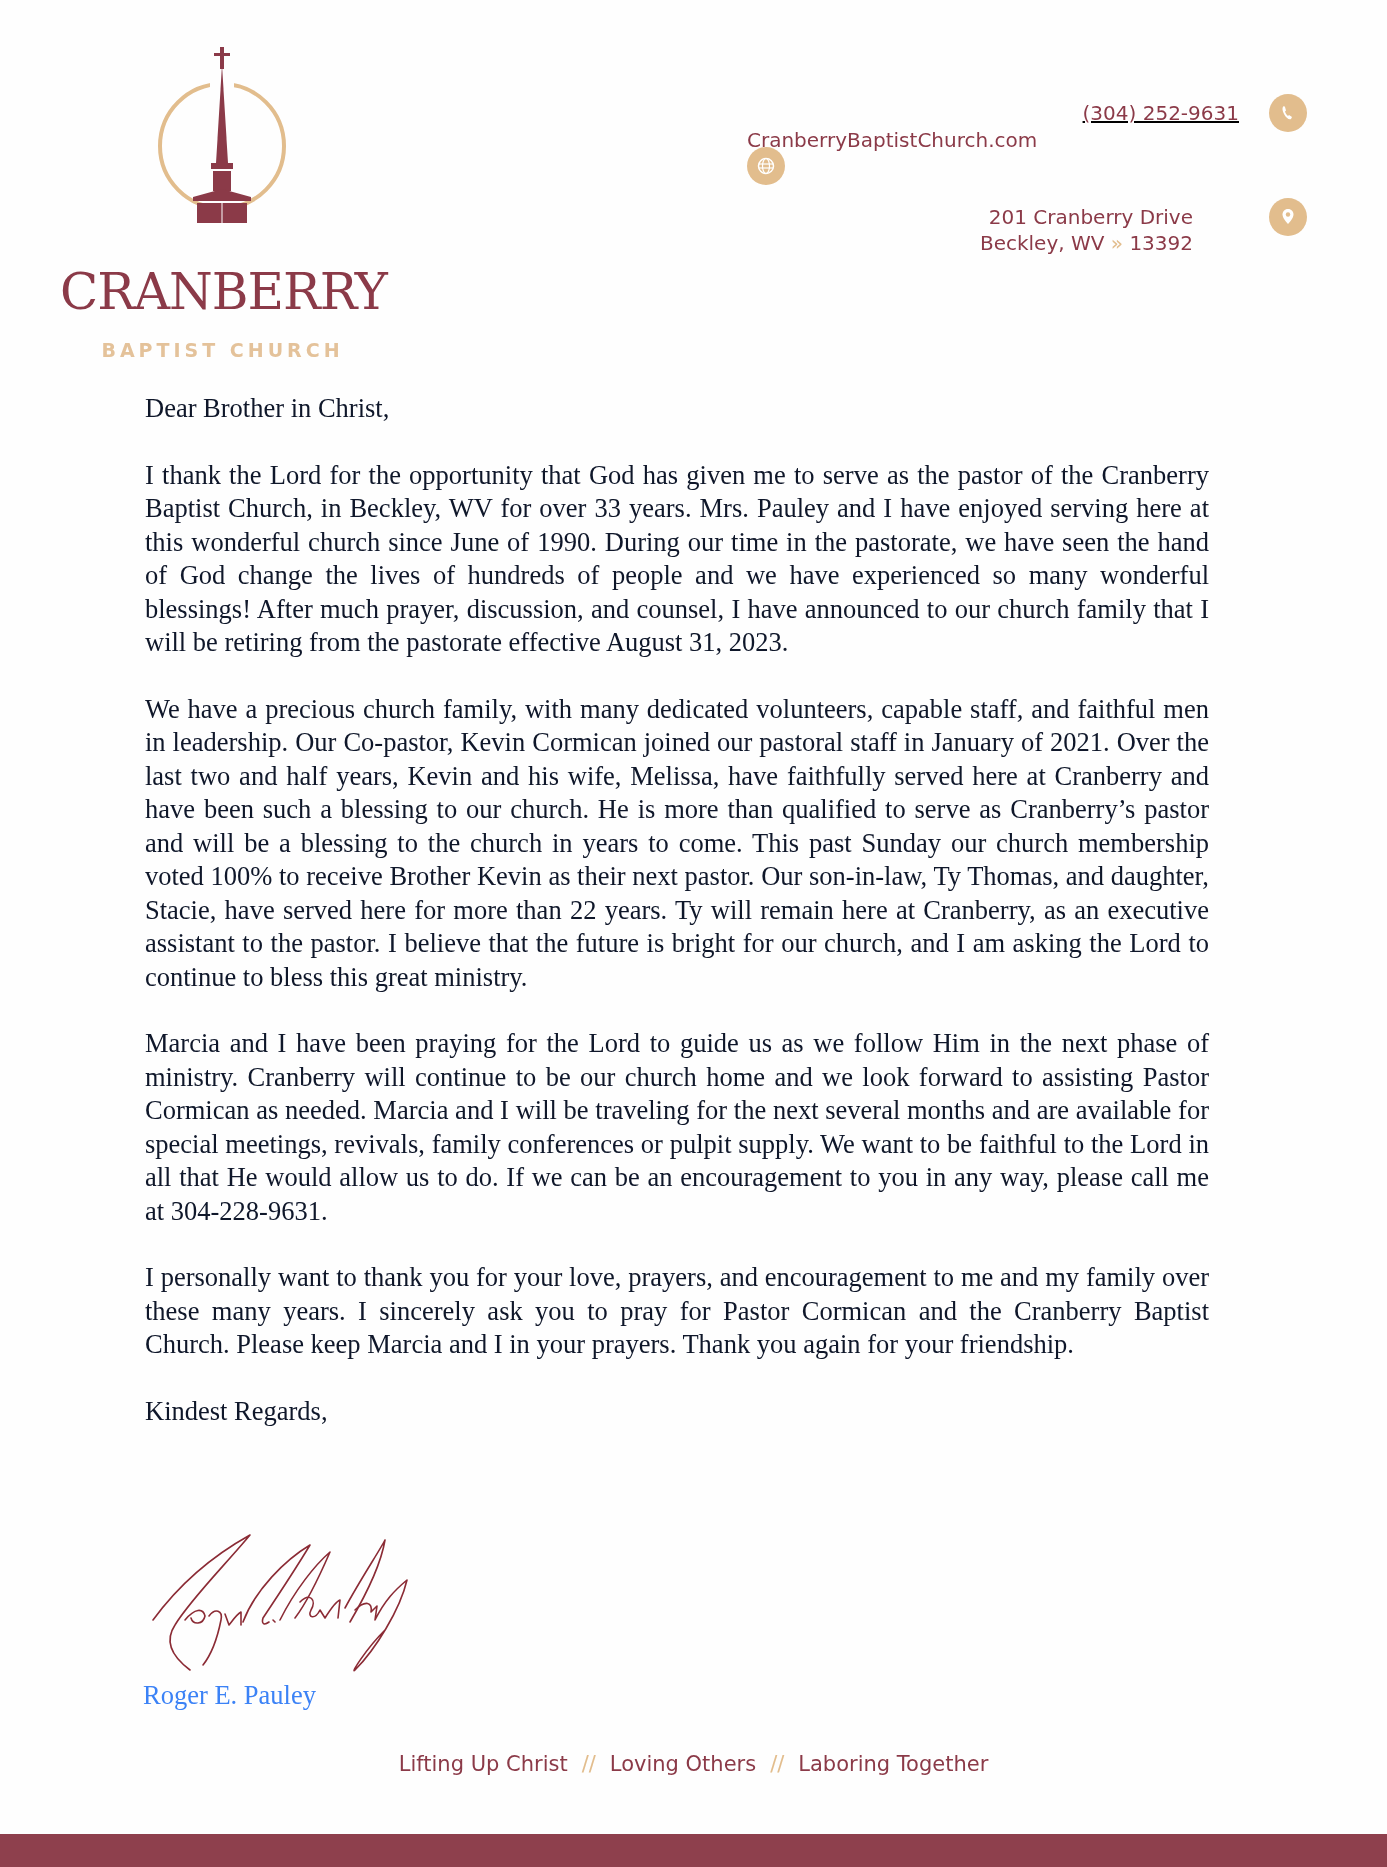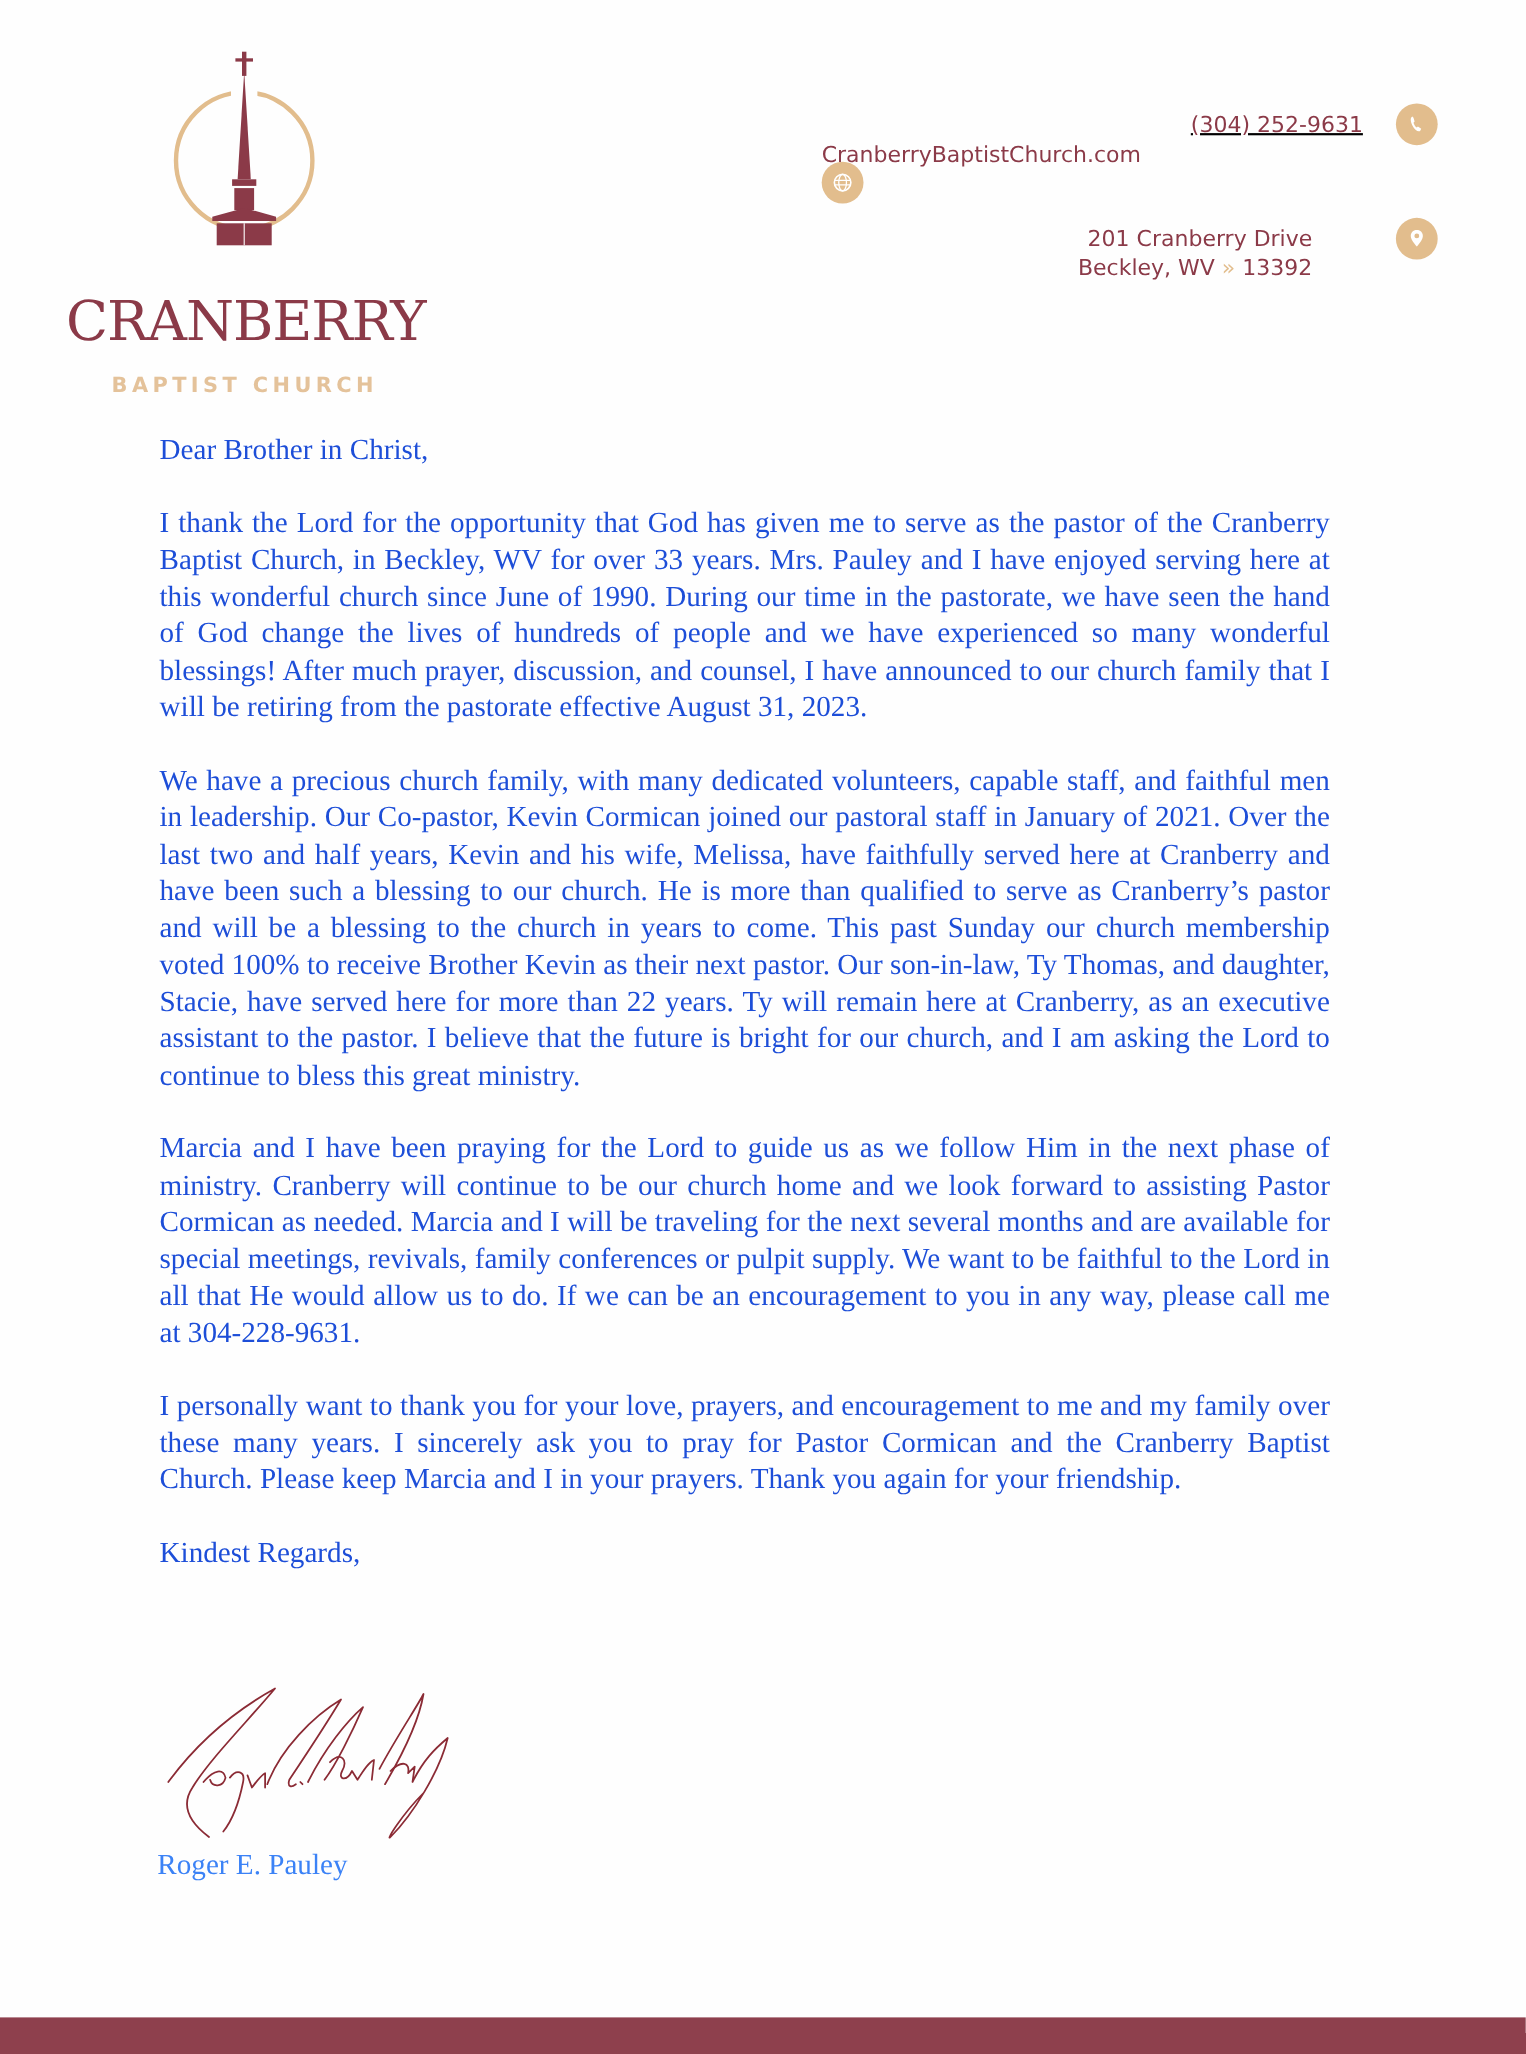--- a/index.html
+++ b/index.html
@@ -20,21 +20,21 @@
   .contact-text { font-family: "DejaVu Sans", sans-serif; font-size: 20px; color: #8b3a48; text-align: right; line-height: 26px; margin-right: 30px; }
   .contact-icon { width: 38px; height: 38px; border-radius: 50%; background: #e2bd8d; position: relative; flex: 0 0 38px; margin-top: -6px; }
   .contact-icon svg { position: absolute; left: 9px; top: 9px; }
   .row-phone { top: 0; text-decoration: underline; }
   .row-web { margin-top: 21px; flex-direction: column; }
   .row-addr { margin-top: 19px; height: 60px; gap: 46px; }
   .sep { color: #e2bd8d; }
 
   
   .letter { position: absolute; left: 145px; top: 392px; width: 1064px;
-    font-family: "Liberation Serif", "DejaVu Serif", serif; font-size: 26.5px; color: #1d4ed8; line-height: 33.5px; }
+    font-family: "Liberation Serif", "DejaVu Serif", serif; font-size: 26.5px; color: #0f172a; line-height: 33.5px; }
   .letter p { margin: 0; text-align: justify; }
   .greeting { margin-bottom: 33px !important; }
   .para { margin-bottom: 33px !important; }
   .para-last { margin-bottom: 33px !important; }
   .closing { margin-bottom: 0 !important; }
 
   .signature { position: absolute; left: 145px; top: 1530px; width: 300px; height: 150px; }
   .signer { position: absolute; left: 143px; top: 1680px; font-family: "Liberation Serif", "DejaVu Serif", serif; font-size: 26.5px; color: #3b82f6; }
 
   
@@ -125,14 +125,17 @@
       <path d="M98 92 C110 60 140 30 165 15 C150 40 130 70 118 88 C116 95 120 95 124 92"></path>
       <path d="M128 90 L130 92"></path>
       <path d="M135 90 C150 60 170 35 185 22 C175 45 160 75 150 88"></path>
       <path d="M155 72 C165 62 172 70 166 80 C162 88 170 90 175 80 L180 88 C185 80 190 72 195 70 L193 88"></path>
       <path d="M200 78 C215 50 235 20 240 10 C235 40 215 75 205 92"></path>
       <path d="M210 80 C220 70 228 72 226 82 L232 76 L230 90 C240 70 250 60 262 50 C255 80 230 120 210 140 C205 145 220 120 240 100"></path>
     </g>
   </svg>
   <div class="signer">Roger E. Pauley</div>
 
+  <div class="tagline">
+    <span>Lifting Up Christ</span><span class="slash">//</span><span>Loving Others</span><span class="slash">//</span><span>Laboring Together</span>
+  </div>
   <div class="footer-bar"></div>
 </div>
 
 </body></html>

